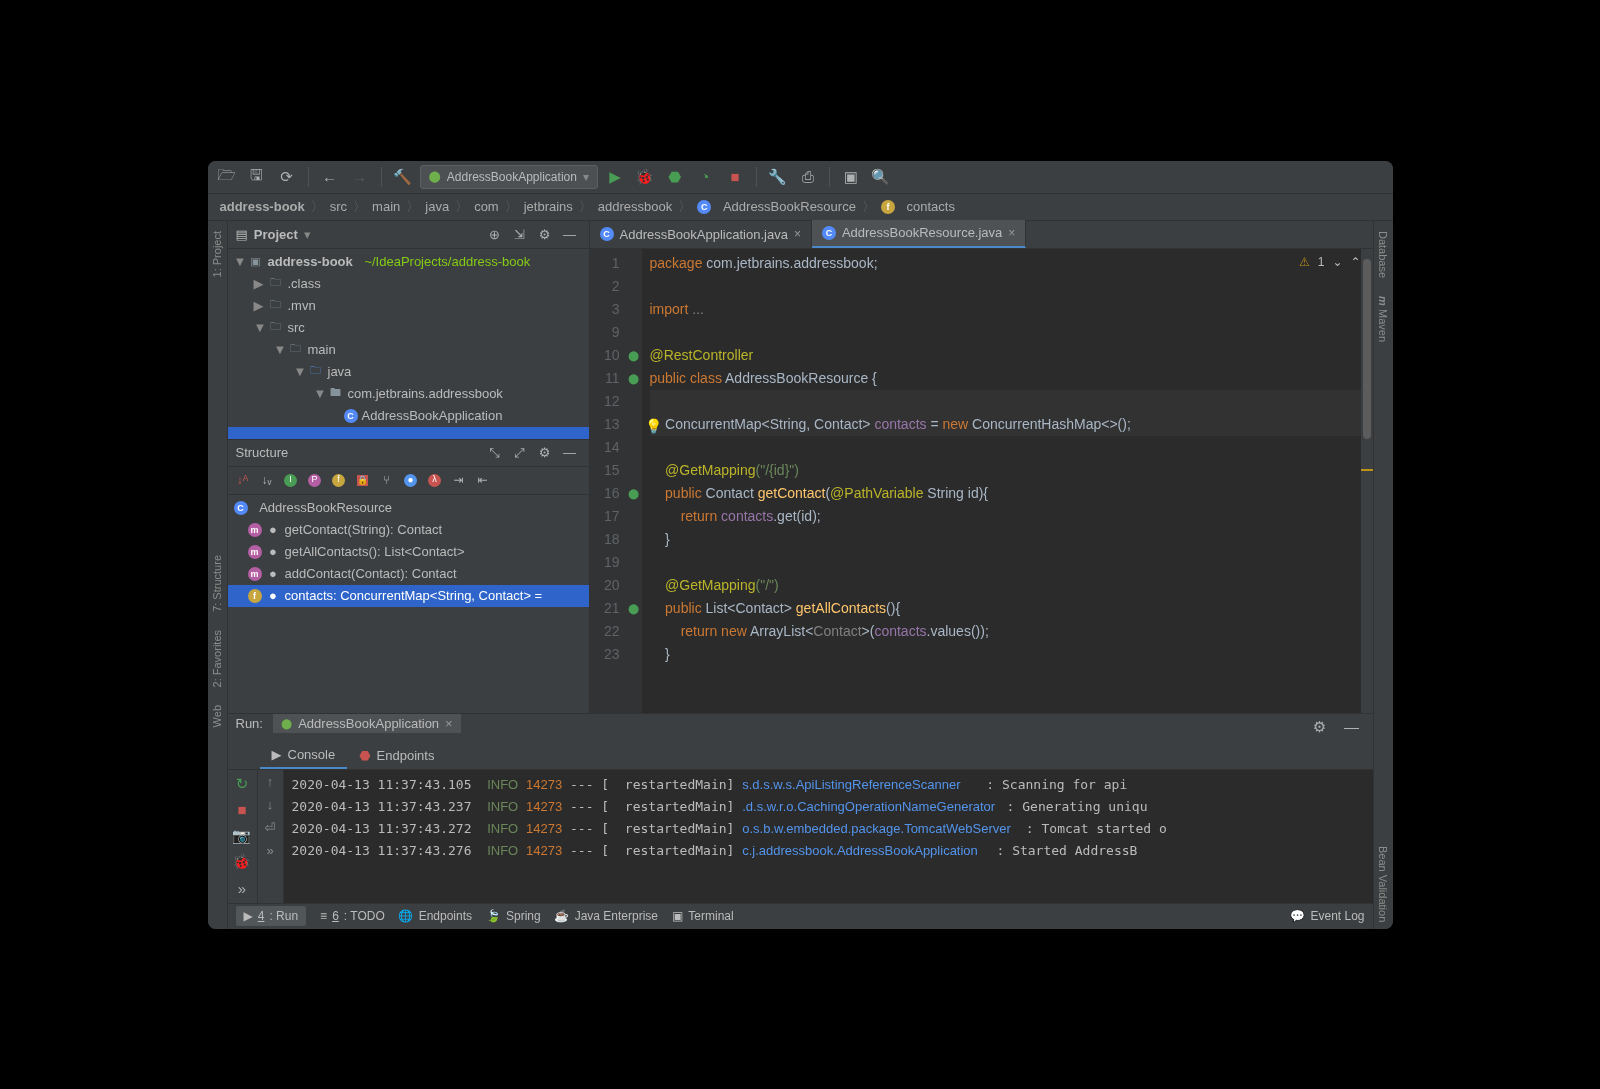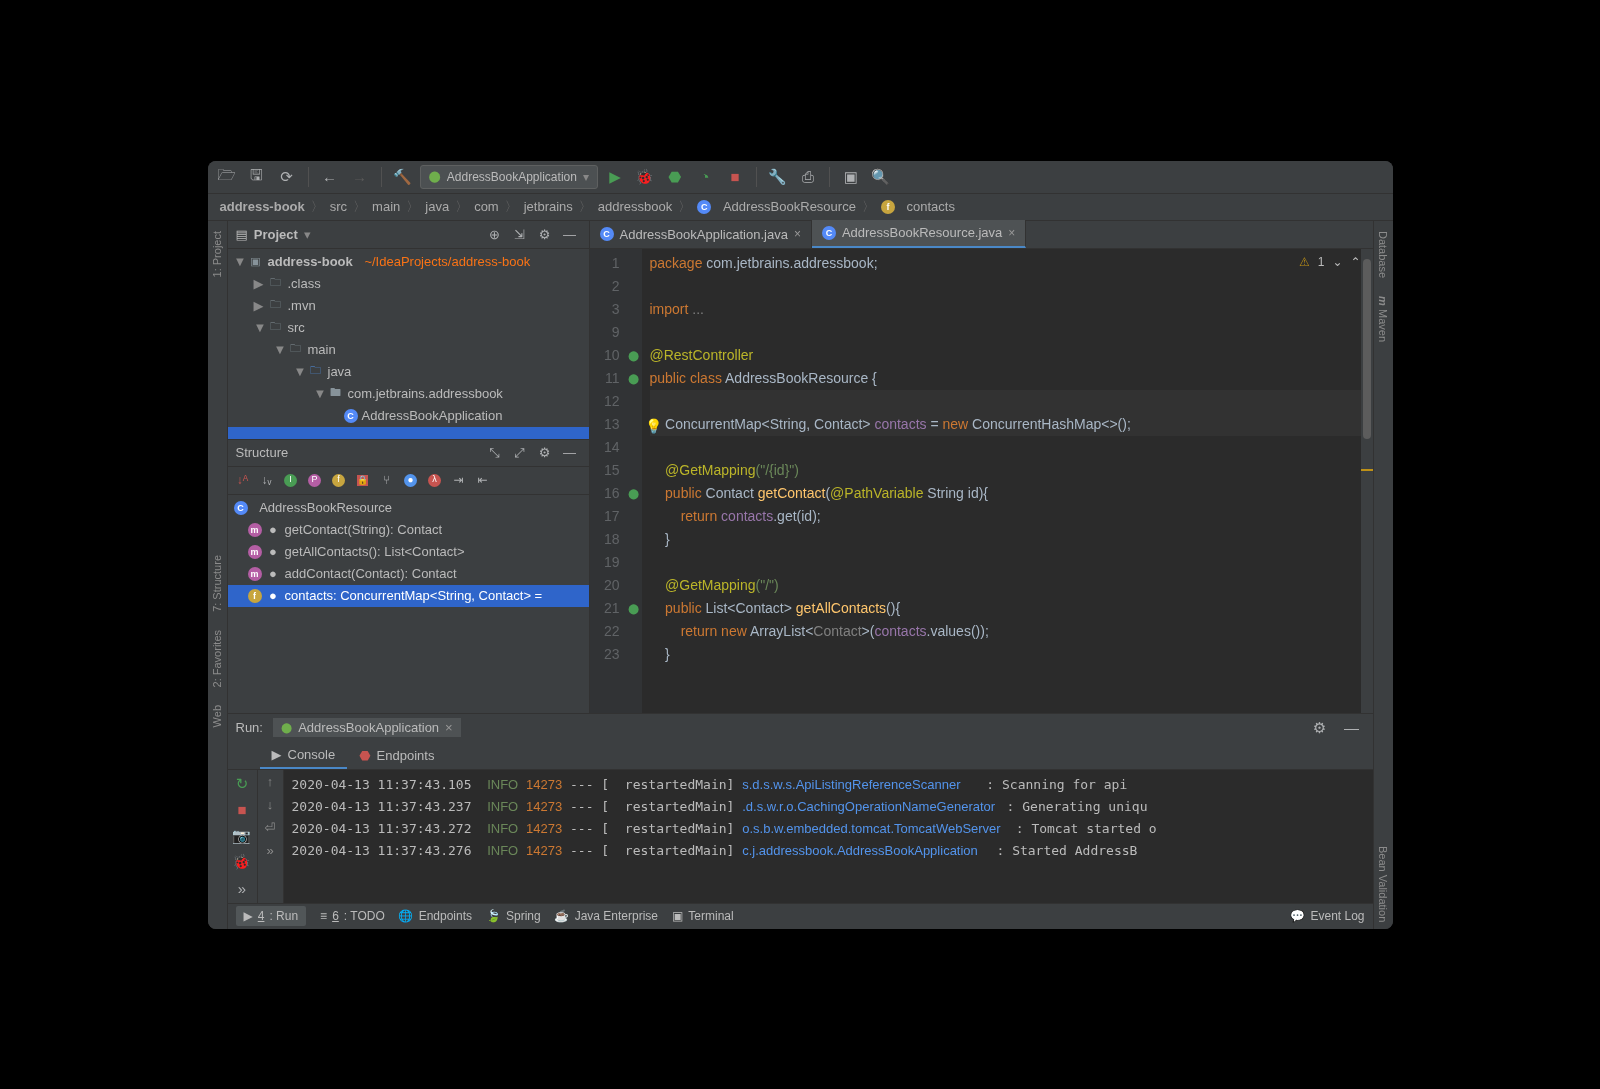--- a/index.html
+++ b/index.html
@@ -53,21 +53,21 @@
 .lines{flex:1;padding:3px 0 3px 8px;line-height:23px;color:#a9b7c6;white-space:pre;overflow:hidden}
 .kw{color:#cc7832}.str{color:#6a8759}.ann{color:#bbb529}.fn{color:#ffc66d}.fld{color:#9876aa}.typ{color:#a9b7c6}.cmt{color:#808080}
 .lines .hl{background:#323232;display:inline-block;width:100%}
 .bulb{position:absolute;top:169px;left:56px;color:#f0a732;font-size:14px}
 .insp{position:absolute;top:6px;right:12px;display:flex;align-items:center;gap:8px;color:#bbb;font-size:12px}
 .insp .warn{color:#be9117}
 .scroll{width:12px;background:#3c3f41;position:relative}
 .scroll .thumb{position:absolute;left:2px;width:8px;background:#5c5c5c;border-radius:4px;top:10px;height:180px}
 .scroll .mark{position:absolute;left:0;width:12px;height:2px;background:#be9117}
 .bottom{height:190px;border-top:1px solid #323232;display:flex;flex-direction:column;background:#2b2b2b}
-.run-head{height:28px;display:flex;align-items:center;padding:0 8px;background:#3c3f41;gap:10px;color:#bbb;font-size:13px;justify-content:space-between}
+.run-head{height:28px;display:flex;align-items:flex-start;padding:0 8px;background:#3c3f41;gap:10px;color:#bbb;font-size:13px;justify-content:space-between}
 .run-tabs{height:28px;display:flex;align-items:center;background:#3c3f41;padding-left:32px;border-bottom:1px solid #323232}
 .rtab{padding:0 12px;height:27px;display:flex;align-items:center;gap:6px;color:#bbb;font-size:13px;cursor:pointer}
 .rtab.active{border-bottom:2px solid #4a88c7}
 .run-body{flex:1;display:flex;min-height:0}
 .run-left{width:30px;display:flex;flex-direction:column;align-items:center;padding:4px 0;gap:6px;background:#3c3f41;border-right:1px solid #323232}
 .run-left2{width:26px;display:flex;flex-direction:column;align-items:center;padding:4px 0;gap:8px;background:#3c3f41;border-right:1px solid #323232;color:#8c8c8c;font-size:13px}
 .console{flex:1;overflow:auto;font-family:Menlo,monospace;font-size:13px;color:#bbb;padding:4px 8px;line-height:22px;white-space:pre}
 .lg-info{color:#6a8759}.lg-pid{color:#cc7832}.lg-cls{color:#5394ec}
 .statusbar-tabs{height:26px;background:#3c3f41;border-top:1px solid #323232;display:flex;align-items:center;padding:0 8px;color:#bbb;font-size:12px;gap:14px}
 .sbt{display:flex;align-items:flex-start;gap:5px;cursor:pointer}
@@ -149,21 +149,21 @@
                 <span style="color:#888">▾</span>
               </div>
             <div class="ph-icons">
               <div class="tbtn">⊕</div>
               <div class="tbtn">⇲</div>
               <div class="tbtn">⚙</div>
               <div class="tbtn">—</div>
             </div>
           </div>
           <div class="tree" style="max-height:190px">
-            <div class="tree-row"><span class="tw">▼</span><span class="ico folder">▣</span><b>address-book</b>&nbsp;<span style="color:#f97316">~/IdeaProjects/address-book</span></div>
+            <div class="tree-row"><span class="tw">▼</span><span class="ico folder">▣</span><b>address-book</b>&nbsp;<span style="color:#84cc16">~/IdeaProjects/address-book</span></div>
             <div class="tree-row" style="padding-left:26px">
                 <span class="tw">▶</span>
                 <span class="ico folder">🗀</span>
                 <span>.class</span>
               </div>
             <div class="tree-row" style="padding-left:26px">
                 <span class="tw">▶</span>
                 <span class="ico folder">🗀</span>
                 <span>.mvn</span>
               </div>
@@ -336,21 +336,21 @@
             <span class="tbtn">»</span>
           </div>
           <div class="run-left2">
             <span>↑</span>
             <span>↓</span>
             <span>⏎</span>
             <span>»</span>
           </div>
           <div class="console" id="console">2020-04-13 11:37:43.105  <span class="lg-info">INFO</span> <span class="lg-pid">14273</span> --- [  restartedMain] <span class="lg-cls">s.d.s.w.s.ApiListingReferenceScanner     </span> : Scanning for api
 2020-04-13 11:37:43.237  <span class="lg-info">INFO</span> <span class="lg-pid">14273</span> --- [  restartedMain] <span class="lg-cls">.d.s.w.r.o.CachingOperationNameGenerator </span> : Generating uniqu
-2020-04-13 11:37:43.272  <span class="lg-info">INFO</span> <span class="lg-pid">14273</span> --- [  restartedMain] <span class="lg-cls">o.s.b.w.embedded.tomcat.TomcatWebServer  </span> : Tomcat started o
+2020-04-13 11:37:43.272  <span class="lg-info">INFO</span> <span class="lg-pid">14273</span> --- [  restartedMain] <span class="lg-cls">o.s.b.w.embedded.package.TomcatWebServer  </span> : Tomcat started o
 2020-04-13 11:37:43.276  <span class="lg-info">INFO</span> <span class="lg-pid">14273</span> --- [  restartedMain] <span class="lg-cls">c.j.addressbook.AddressBookApplication   </span> : Started AddressB</div>
         </div>
       </div>
 
       <div class="statusbar-tabs">
         <span class="sbt active">▶ <u>4</u>: Run</span>
         <span class="sbt">≡ <u>6</u>: TODO</span>
         <span class="sbt">🌐 <span>Endpoints</span></span>
         <span class="sbt">🍃 <span>Spring</span></span>
         <span class="sbt">☕ <span>Java Enterprise</span></span>

